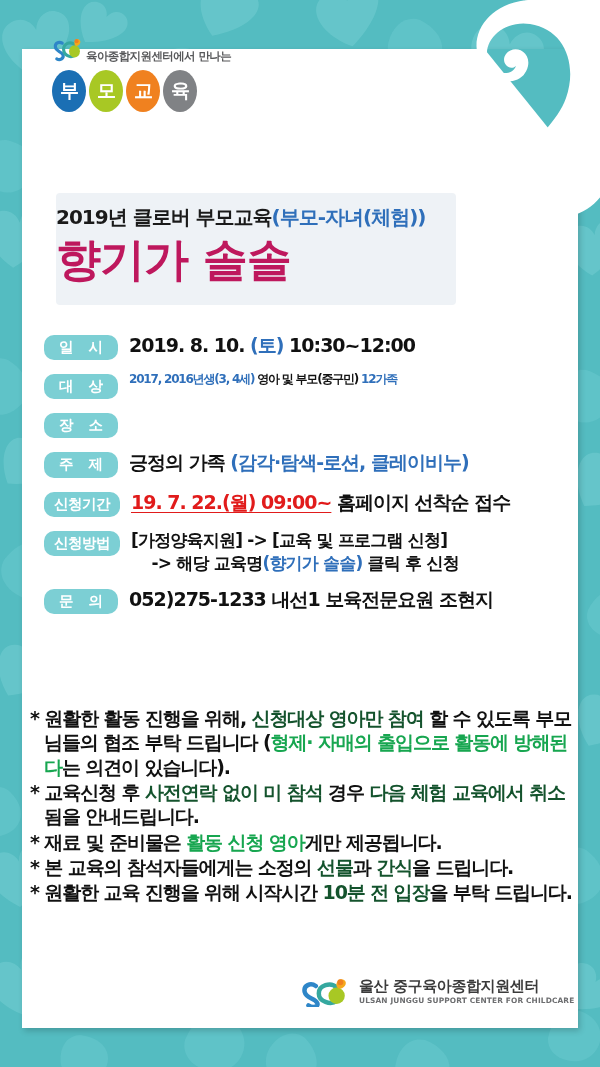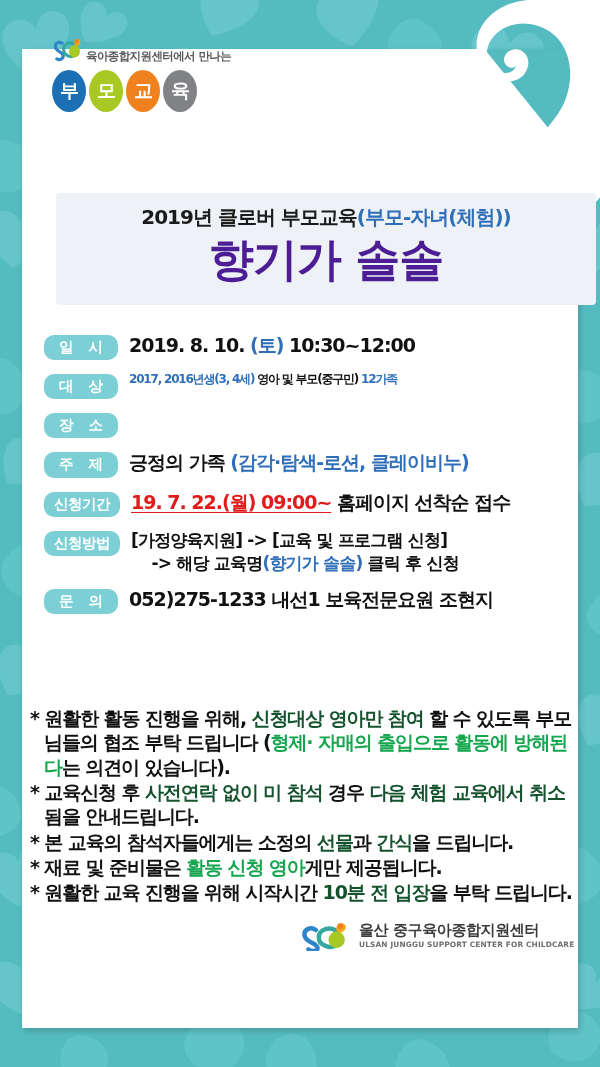--- a/index.html
+++ b/index.html
@@ -63,33 +63,32 @@
   .brand-circles{display:flex;gap:3px;margin-top:2px;}
   .bcircle{
     width:34px;height:42px;border-radius:50%/50%;
     display:flex;align-items:center;justify-content:center;
     color:#fff;font-weight:800;font-size:19px;letter-spacing:-1px;
   }
 
   
   .title-box{
     position:absolute;left:56px;top:193px;
-    width:540px;
+    width:400px;
     background:#eef2f6;
     border-radius:4px;
     padding:13px 0 19px 0;
-    text-align:center;
   }
   .title-sub{
     font-size:20px;font-weight:800;color:#1a1a1a;
     letter-spacing:-1px;line-height:1.1;white-space:nowrap;
   }
   .title-sub .blue{color:#2f6fba;}
   .title-main{
-    font-size:45px;font-weight:800;color:#4c1d95;
+    font-size:45px;font-weight:800;color:#be185d;
     letter-spacing:-1px;line-height:1.15;margin-top:6px;
     white-space:nowrap;
   }
 
   
   .info{
     position:absolute;left:44px;top:333px;width:520px;
   }
   .row{
     display:flex;align-items:flex-start;
@@ -126,21 +125,21 @@
   
   .notes{
     position:absolute;left:30px;top:706px;width:545px;
     font-size:19px;font-weight:800;color:#111;
     letter-spacing:-1.1px;line-height:1.28;
   }
   .note{margin-bottom:1px;text-indent:-14px;padding-left:14px;}
 
   
   .footer-logo{
-    position:absolute;left:298px;top:921px;
+    position:absolute;left:298px;top:977px;
     display:flex;align-items:center;gap:9px;
   }
   .fl-mark{width:52px;height:30px;display:block;}
   .fl-text{display:flex;flex-direction:column;line-height:1;}
   .fl-kr{
     font-size:15px;font-weight:800;color:#3b3b3b;letter-spacing:-.4px;
     white-space:nowrap;
   }
   .fl-en{
     font-size:7.4px;font-weight:800;color:#6d6e70;
@@ -268,22 +267,22 @@
       </div>
       <div class="row">
         <span class="pill sp">문 의</span>
         <span class="rtext"><span>052)275-1233&nbsp;내선1&nbsp;보육전문요원&nbsp;조현지</span></span>
       </div>
     </div>
 
   <div class="notes" id="notes-list">
       <div class="note"><span>*&nbsp;원활한&nbsp;활동&nbsp;진행을&nbsp;위해,&nbsp;</span><span class="red">신청대상&nbsp;영아만&nbsp;참여</span><span>&nbsp;할&nbsp;수&nbsp;있도록&nbsp;부모님들의&nbsp;협조&nbsp;부탁&nbsp;드립니다&nbsp;(</span><span class="green">형제·&nbsp;자매의&nbsp;출입으로&nbsp;활동에&nbsp;방해된다</span><span>는&nbsp;의견이&nbsp;있습니다).</span></div>
       <div class="note"><span>*&nbsp;교육신청&nbsp;후&nbsp;</span><span class="red">사전연락&nbsp;없이&nbsp;미&nbsp;참석</span><span>&nbsp;경우&nbsp;</span><span class="red">다음&nbsp;체험&nbsp;교육에서&nbsp;취소</span><span>됨을&nbsp;안내드립니다.</span></div>
+      <div class="note"><span>*&nbsp;재료&nbsp;및&nbsp;준비물은&nbsp;</span><span class="green">활동&nbsp;신청&nbsp;영아</span><span>게만&nbsp;제공됩니다.</span></div>
       <div class="note"><span>*&nbsp;본&nbsp;교육의&nbsp;참석자들에게는&nbsp;소정의&nbsp;</span><span class="red">선물</span><span>과&nbsp;</span><span class="red">간식</span><span>을&nbsp;드립니다.</span></div>
-      <div class="note"><span>*&nbsp;재료&nbsp;및&nbsp;준비물은&nbsp;</span><span class="green">활동&nbsp;신청&nbsp;영아</span><span>게만&nbsp;제공됩니다.</span></div>
       <div class="note"><span>*&nbsp;원활한&nbsp;교육&nbsp;진행을&nbsp;위해&nbsp;시작시간&nbsp;</span><span class="red">10분&nbsp;전&nbsp;입장</span><span>을&nbsp;부탁&nbsp;드립니다.</span></div>
     </div>
 
   <div class="footer-logo">
     <svg class="fl-mark" viewBox="0 0 70 40" aria-hidden="true">
       <path d="M24 12 C17 7 7 11 9 20 C11 29 23 28 26 35 C28 40 20 42 14 38" stroke="#2e86c8" stroke-width="6" fill="none" stroke-linecap="round"></path>
       <path d="M52 14 C44 6 28 11 28 22 C28 33 44 38 52 32" stroke="#35a89f" stroke-width="6" fill="none" stroke-linecap="round"></path>
       <ellipse cx="52" cy="25" rx="11" ry="11" fill="#a8c824"></ellipse>
       <path d="M54 4 C62 0 68 7 62 13 C57 18 50 15 52 8 Z" fill="#f6a81c"></path>
       <circle cx="57" cy="7" r="4" fill="#f0811f"></circle>

